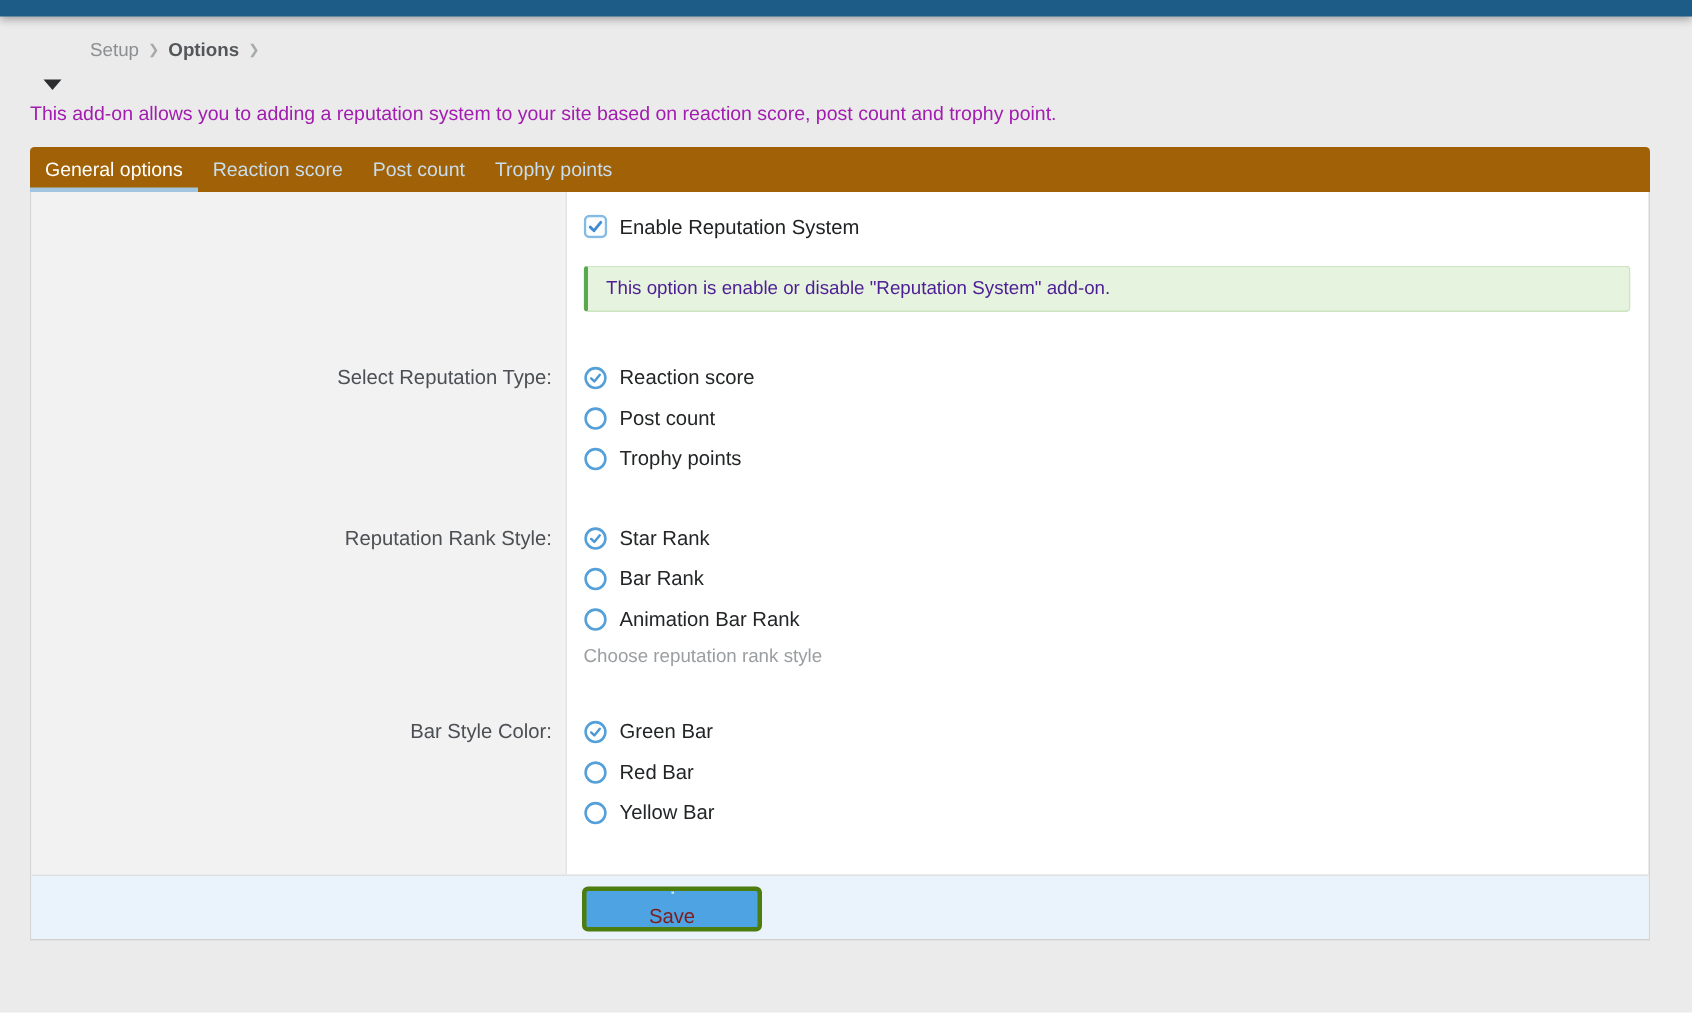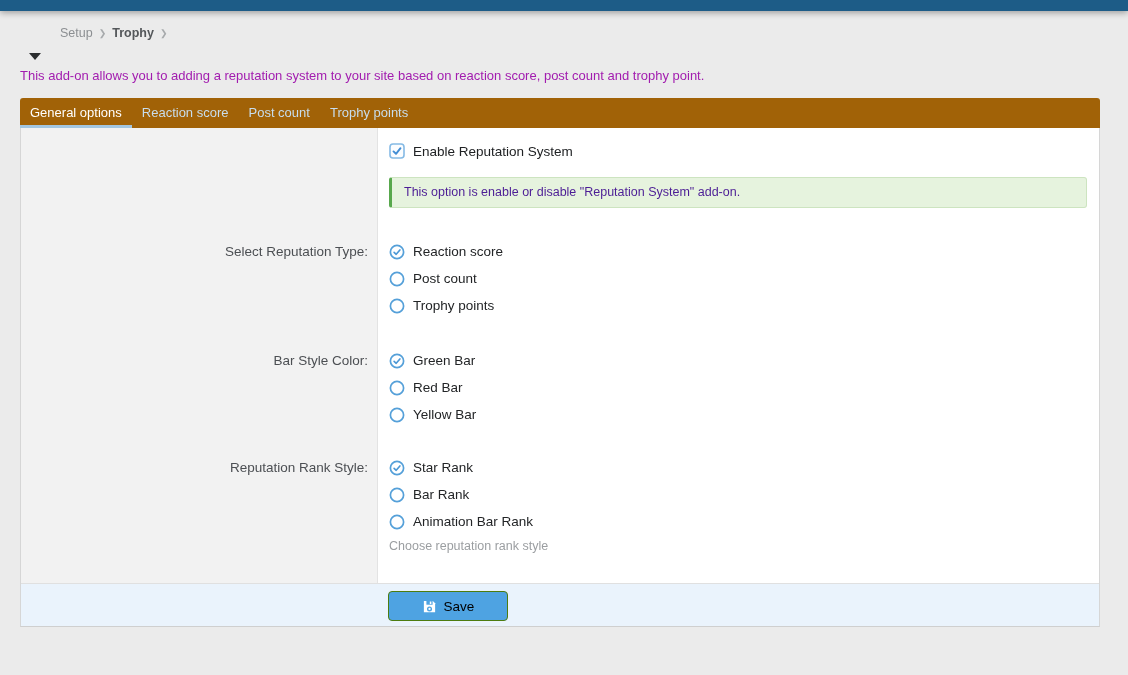--- a/index.html
+++ b/index.html
@@ -142,43 +142,44 @@
     background: #eaf3fc;
     border-top: 1px solid #e0e0e0;
   }
   .save-btn {
     position: absolute;
     left: 367px;
     top: 7px;
     width: 120px;
     height: 30px;
     background: #4ea3e2;
-    border: 1px solid #4d7c0f;
+    border: 3px solid #4d7c0f;
     border-radius: 4px;
-    color: #000000;
+    color: #7f1d1d;
     font-family: "Liberation Sans", sans-serif;
     font-size: 13.5px;
     display: flex;
     align-items: center;
     justify-content: center;
     gap: 7px;
     cursor: pointer;
+    flex-direction: column;
   }
 </style>
 </head>
 <body>
 
 <div class="topbar"></div>
 
 <div class="container">
 
   <div class="breadcrumb">
     <span class="crumb">Setup</span>
     <span class="sep">❯</span>
-    <span class="crumb bold">Trophy</span>
+    <span class="crumb bold">Options</span>
     <span class="sep">❯</span>
   </div>
 
   <h1>
     <span class="caret"></span>
   </h1>
 
   <p class="desc">This add-on allows you to adding a reputation system to your site based on reaction score, post count and trophy point.</p>
 
   <div class="tabs">
@@ -224,20 +225,46 @@
           </div>
           <div class="opt">
             <svg width="16" height="16" viewBox="0 0 16 16">
               <circle cx="8" cy="8" r="6.6" fill="#fff" stroke="#55a0d9" stroke-width="1.7"></circle>
             </svg>
             <span>Trophy points</span>
           </div>
         </div>
       </div>
 
+      <div class="frow group-2">
+        <div class="flabel">Reputation Rank Style:</div>
+        <div class="fctrl">
+          <div class="opt">
+            <svg width="16" height="16" viewBox="0 0 16 16">
+              <circle cx="8" cy="8" r="6.6" fill="#fff" stroke="#55a0d9" stroke-width="1.7"></circle>
+              <path d="M5.1 8.3 L7.2 10.3 L10.9 5.9" stroke="#4a97d5" stroke-width="1.6" fill="none" stroke-linecap="round" stroke-linejoin="round"></path>
+            </svg>
+            <span>Star Rank</span>
+          </div>
+          <div class="opt">
+            <svg width="16" height="16" viewBox="0 0 16 16">
+              <circle cx="8" cy="8" r="6.6" fill="#fff" stroke="#55a0d9" stroke-width="1.7"></circle>
+            </svg>
+            <span>Bar Rank</span>
+          </div>
+          <div class="opt">
+            <svg width="16" height="16" viewBox="0 0 16 16">
+              <circle cx="8" cy="8" r="6.6" fill="#fff" stroke="#55a0d9" stroke-width="1.7"></circle>
+            </svg>
+            <span>Animation Bar Rank</span>
+          </div>
+          <div class="hint">Choose reputation rank style</div>
+        </div>
+      </div>
+
       <div class="frow group-3">
         <div class="flabel">Bar Style Color:</div>
         <div class="fctrl">
           <div class="opt">
             <svg width="16" height="16" viewBox="0 0 16 16">
               <circle cx="8" cy="8" r="6.6" fill="#fff" stroke="#55a0d9" stroke-width="1.7"></circle>
               <path d="M5.1 8.3 L7.2 10.3 L10.9 5.9" stroke="#4a97d5" stroke-width="1.6" fill="none" stroke-linecap="round" stroke-linejoin="round"></path>
             </svg>
             <span>Green Bar</span>
           </div>
@@ -246,46 +273,20 @@
               <circle cx="8" cy="8" r="6.6" fill="#fff" stroke="#55a0d9" stroke-width="1.7"></circle>
             </svg>
             <span>Red Bar</span>
           </div>
           <div class="opt">
             <svg width="16" height="16" viewBox="0 0 16 16">
               <circle cx="8" cy="8" r="6.6" fill="#fff" stroke="#55a0d9" stroke-width="1.7"></circle>
             </svg>
             <span>Yellow Bar</span>
           </div>
-        </div>
-      </div>
-
-      <div class="frow group-2">
-        <div class="flabel">Reputation Rank Style:</div>
-        <div class="fctrl">
-          <div class="opt">
-            <svg width="16" height="16" viewBox="0 0 16 16">
-              <circle cx="8" cy="8" r="6.6" fill="#fff" stroke="#55a0d9" stroke-width="1.7"></circle>
-              <path d="M5.1 8.3 L7.2 10.3 L10.9 5.9" stroke="#4a97d5" stroke-width="1.6" fill="none" stroke-linecap="round" stroke-linejoin="round"></path>
-            </svg>
-            <span>Star Rank</span>
-          </div>
-          <div class="opt">
-            <svg width="16" height="16" viewBox="0 0 16 16">
-              <circle cx="8" cy="8" r="6.6" fill="#fff" stroke="#55a0d9" stroke-width="1.7"></circle>
-            </svg>
-            <span>Bar Rank</span>
-          </div>
-          <div class="opt">
-            <svg width="16" height="16" viewBox="0 0 16 16">
-              <circle cx="8" cy="8" r="6.6" fill="#fff" stroke="#55a0d9" stroke-width="1.7"></circle>
-            </svg>
-            <span>Animation Bar Rank</span>
-          </div>
-          <div class="hint">Choose reputation rank style</div>
         </div>
       </div>
     </div>
 
     <div class="savebar">
       <button class="save-btn">
         <svg width="15" height="15" viewBox="0 0 16 16">
           <path d="M2 2 h9.6 L14 4.4 V14 H2 Z" fill="#ffffff"></path>
           <rect x="4.7" y="2" width="6.6" height="4.1" fill="#4ea3e2"></rect>
           <rect x="8.3" y="2.7" width="1.7" height="2.7" fill="#ffffff"></rect>

